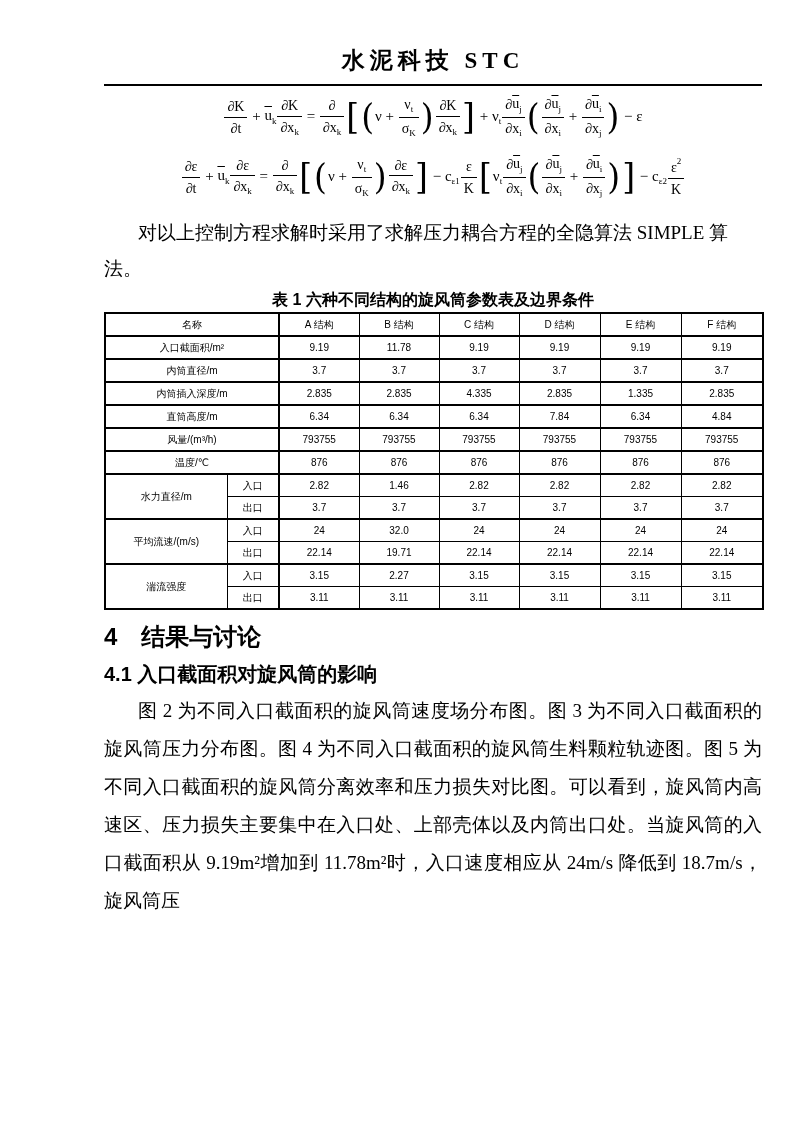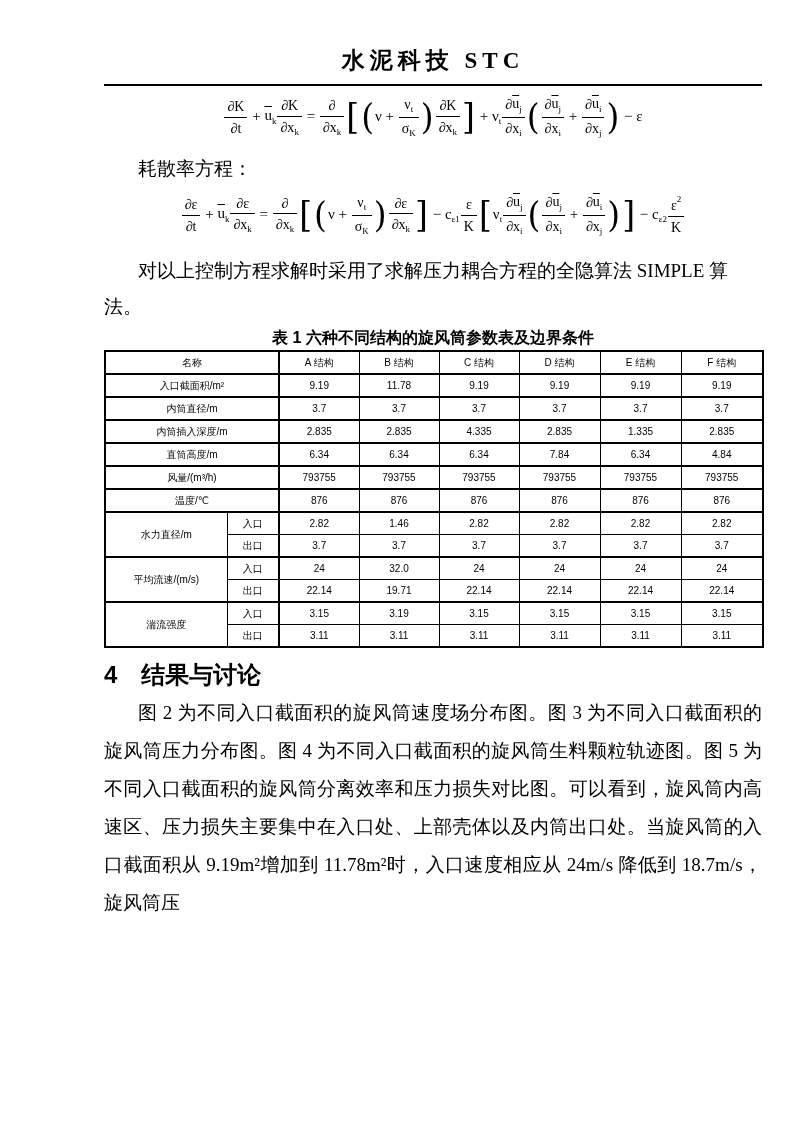--- a/index.html
+++ b/index.html
@@ -90,21 +90,20 @@
 </head>
 <body>
 
 <div class="page">
 
   <div class="journal-title">水泥科技 STC</div>
   <div class="header-rule"></div>
 
   <div class="eq" id="eq-k"><span class="frac"><span class="fn"><span class="tx">∂K</span></span><span class="fd"><span class="tx">∂t</span></span></span><span class="tx"> + </span><span class="bar">u</span><span class="sb">k</span><span class="frac"><span class="fn"><span class="tx">∂K</span></span><span class="fd"><span class="tx">∂x</span><span class="sb">k</span></span></span><span class="tx"> = </span><span class="frac"><span class="fn"><span class="tx">∂</span></span><span class="fd"><span class="tx">∂x</span><span class="sb">k</span></span></span><span class="bg">[</span><span class="bg">(</span><span class="tx">ν + </span><span class="frac"><span class="fn"><span class="tx">ν</span><span class="sb">t</span></span><span class="fd"><span class="tx">σ</span><span class="sb">K</span></span></span><span class="bg">)</span><span class="frac"><span class="fn"><span class="tx">∂K</span></span><span class="fd"><span class="tx">∂x</span><span class="sb">k</span></span></span><span class="bg">]</span><span class="tx"> + ν</span><span class="sb">t</span><span class="frac"><span class="fn"><span class="tx">∂</span><span class="bar">u</span><span class="sb">j</span></span><span class="fd"><span class="tx">∂x</span><span class="sb">i</span></span></span><span class="bg">(</span><span class="frac"><span class="fn"><span class="tx">∂</span><span class="bar">u</span><span class="sb">j</span></span><span class="fd"><span class="tx">∂x</span><span class="sb">i</span></span></span><span class="tx"> + </span><span class="frac"><span class="fn"><span class="tx">∂</span><span class="bar">u</span><span class="sb">i</span></span><span class="fd"><span class="tx">∂x</span><span class="sb">j</span></span></span><span class="bg">)</span><span class="tx"> − ε</span></div>
 
-  <p class="para lead">耗散率方程：</p>
 
   <div class="eq" id="eq-e"><span class="frac"><span class="fn"><span class="tx">∂ε</span></span><span class="fd"><span class="tx">∂t</span></span></span><span class="tx"> + </span><span class="bar">u</span><span class="sb">k</span><span class="frac"><span class="fn"><span class="tx">∂ε</span></span><span class="fd"><span class="tx">∂x</span><span class="sb">k</span></span></span><span class="tx"> = </span><span class="frac"><span class="fn"><span class="tx">∂</span></span><span class="fd"><span class="tx">∂x</span><span class="sb">k</span></span></span><span class="bg">[</span><span class="bg">(</span><span class="tx">ν + </span><span class="frac"><span class="fn"><span class="tx">ν</span><span class="sb">t</span></span><span class="fd"><span class="tx">σ</span><span class="sb">K</span></span></span><span class="bg">)</span><span class="frac"><span class="fn"><span class="tx">∂ε</span></span><span class="fd"><span class="tx">∂x</span><span class="sb">k</span></span></span><span class="bg">]</span><span class="tx"> − c</span><span class="sb">ε1</span><span class="frac"><span class="fn"><span class="tx">ε</span></span><span class="fd"><span class="tx">K</span></span></span><span class="bg">[</span><span class="tx">ν</span><span class="sb">t</span><span class="frac"><span class="fn"><span class="tx">∂</span><span class="bar">u</span><span class="sb">j</span></span><span class="fd"><span class="tx">∂x</span><span class="sb">i</span></span></span><span class="bg">(</span><span class="frac"><span class="fn"><span class="tx">∂</span><span class="bar">u</span><span class="sb">j</span></span><span class="fd"><span class="tx">∂x</span><span class="sb">i</span></span></span><span class="tx"> + </span><span class="frac"><span class="fn"><span class="tx">∂</span><span class="bar">u</span><span class="sb">i</span></span><span class="fd"><span class="tx">∂x</span><span class="sb">j</span></span></span><span class="bg">)</span><span class="bg">]</span><span class="tx"> − c</span><span class="sb">ε2</span><span class="frac"><span class="fn"><span class="tx">ε</span><span class="sp">2</span></span><span class="fd"><span class="tx">K</span></span></span></div>
 
   <p class="para single">对以上控制方程求解时采用了求解压力耦合方程的全隐算法 SIMPLE 算法。</p>
 
 
 
   <div class="tbl-caption">表 1 六种不同结构的旋风筒参数表及边界条件</div>
 
   <table class="ptable" id="ptable">
@@ -217,40 +216,41 @@
           <td>19.71</td>
           <td>22.14</td>
           <td>22.14</td>
           <td>22.14</td>
           <td>22.14</td>
         </tr>
         <tr class="thick">
           <td rowspan="2">湍流强度</td>
           <td>入口</td>
           <td class="vthick">3.15</td>
-          <td>3.19</td>
+          <td>2.27</td>
           <td>3.15</td>
           <td>3.15</td>
           <td>3.15</td>
           <td>3.15</td>
         </tr>
         <tr>
           <td>出口</td>
           <td class="vthick">3.11</td>
           <td>3.11</td>
           <td>3.11</td>
           <td>3.11</td>
           <td>3.11</td>
           <td>3.11</td>
         </tr>
       </tbody>
   </table>
 
   <h1 class="h-main">4　结果与讨论</h1>
 
+  <h2 class="h-sub">4.1 入口截面积对旋风筒的影响</h2>
 
   <p class="para p-results">图 2 为不同入口截面积的旋风筒速度场分布图。图 3 为不同入口截面积的旋风筒压力分布图。图 4 为不同入口截面积的旋风筒生料颗粒轨迹图。图 5 为不同入口截面积的旋风筒分离效率和压力损失对比图。可以看到，旋风筒内高速区、压力损失主要集中在入口处、上部壳体以及内筒出口处。当旋风筒的入口截面积从 9.19m²增加到 11.78m²时，入口速度相应从 24m/s 降低到 18.7m/s，旋风筒压</p>
 
   <div class="footer">
     <div class="footer-rule"></div>
     <div class="footer-row">
       <span>35</span>
       <span class="issue">2022.No.2</span>
     </div>
   </div>

